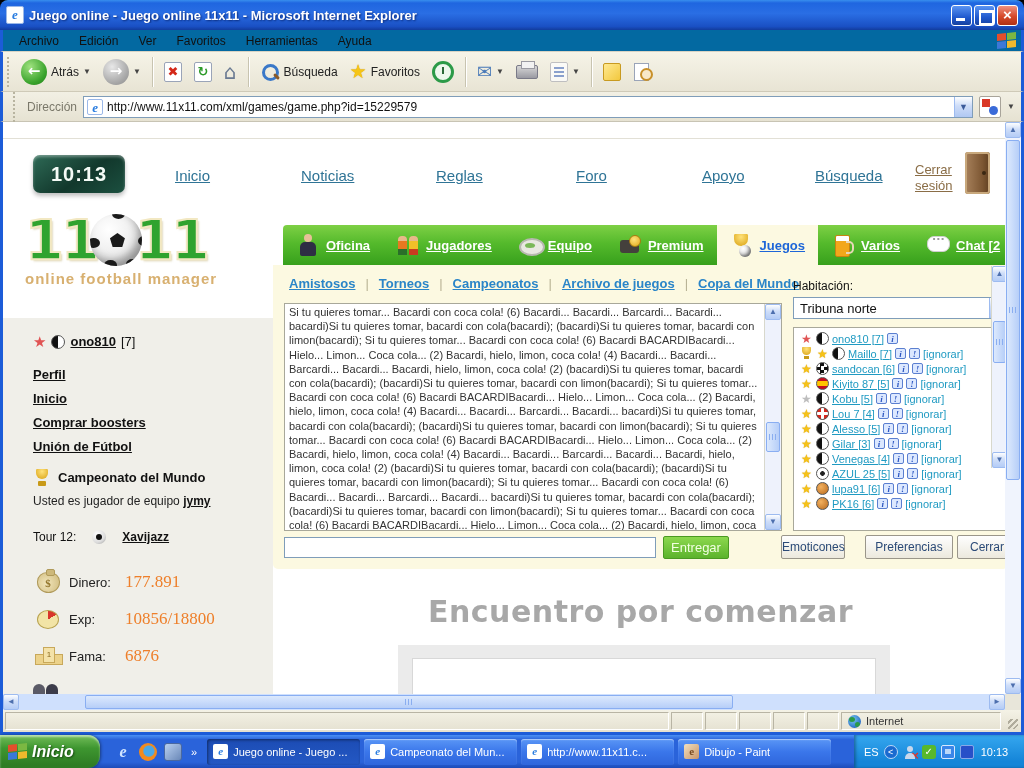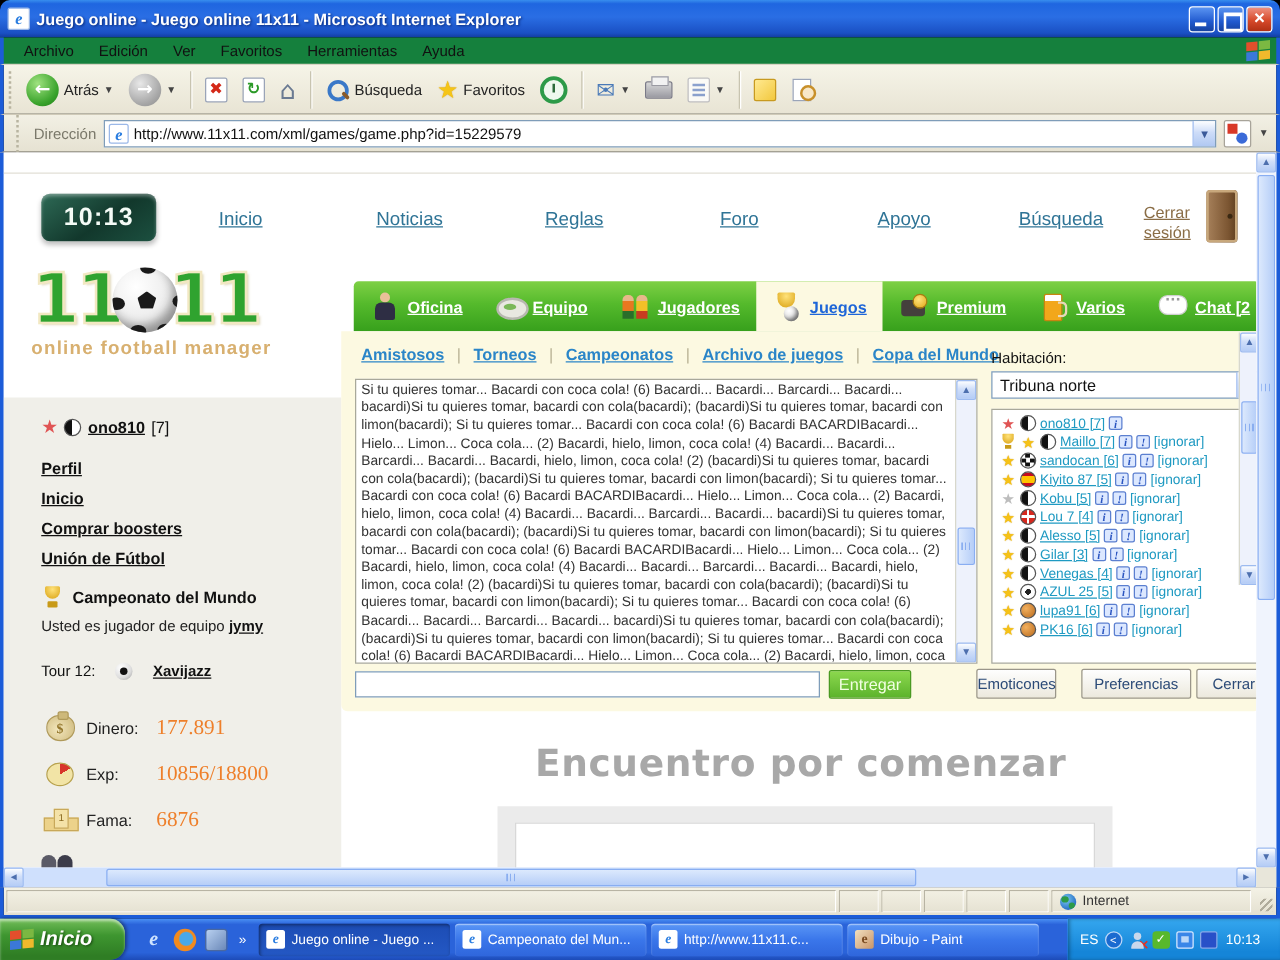--- a/index.html
+++ b/index.html
@@ -16,21 +16,21 @@
   .titlebar .title{color:#fff;font-weight:bold;font-size:13px;text-shadow:1px 1px 2px #0a2a7a;flex:1;
     white-space:nowrap;overflow:hidden}
   .winbtns{display:flex;gap:2px}
   .wbtn{width:21px;height:21px;border-radius:3px;border:1px solid #fff;
     background:linear-gradient(180deg,#5a94f2,#2059ce 60%,#16429f);position:relative;color:#fff}
   .wbtn.close{background:linear-gradient(180deg,#ee9180,#d6492a 55%,#b03014);font:bold 15px/18px "Liberation Sans",sans-serif;text-align:center}
   .wbtn.min::after{content:"";position:absolute;left:4px;bottom:4px;width:9px;height:3px;background:#fff}
   .wbtn.max::after{content:"";position:absolute;left:4px;top:4px;width:11px;height:10px;border:2px solid #fff;border-top-width:3px}
 
   
-  .menubar{position:absolute;left:0;top:30px;width:1024px;height:22px;background:#15803d;
+  .menubar{position:absolute;left:0;top:30px;width:1024px;height:22px;background:#0369a1;
     border-left:3px solid #1c5cd8;border-right:3px solid #1c5cd8;border-bottom:1px solid #d8d4c4;
     display:flex;align-items:center;font-size:12px;color:#111}
   .menus{display:flex;padding-left:6px;flex:1}
   .menuitem{padding:2px 10px}
   .xp-flag{width:20px;height:16px;margin-right:4px;display:grid;grid-template-columns:9px 9px;grid-template-rows:7px 7px;
     gap:1px;transform:skewY(-6deg)}
   .xp-flag i{display:block}
   .xp-flag i:nth-child(1){background:#e34f2c}.xp-flag i:nth-child(2){background:#7bb842}
   .xp-flag i:nth-child(3){background:#3b78d8}.xp-flag i:nth-child(4){background:#f0b92c}
 
@@ -494,37 +494,37 @@
       </div>
 
       <div class="tabbar">
 
           <div class="tab">
             <span class="ticon office"></span>
             <a class="tlabel">Oficina</a>
           </div>
 
           <div class="tab">
+            <span class="ticon players"></span>
+            <a class="tlabel">Jugadores</a>
+          </div>
+
+          <div class="tab">
             <span class="ticon stadium"></span>
             <a class="tlabel">Equipo</a>
           </div>
 
           <div class="tab">
-            <span class="ticon players"></span>
-            <a class="tlabel">Jugadores</a>
+            <span class="ticon money"></span>
+            <a class="tlabel">Premium</a>
           </div>
 
           <div class="tab active">
             <span class="ticon trophyball"></span>
             <a class="tlabel">Juegos</a>
-          </div>
-
-          <div class="tab">
-            <span class="ticon money"></span>
-            <a class="tlabel">Premium</a>
           </div>
 
           <div class="tab">
             <span class="ticon beer"></span>
             <a class="tlabel">Varios</a>
           </div>
 
           <div class="tab">
             <span class="ticon chat"></span>
             <a class="tlabel">Chat [2</a>

